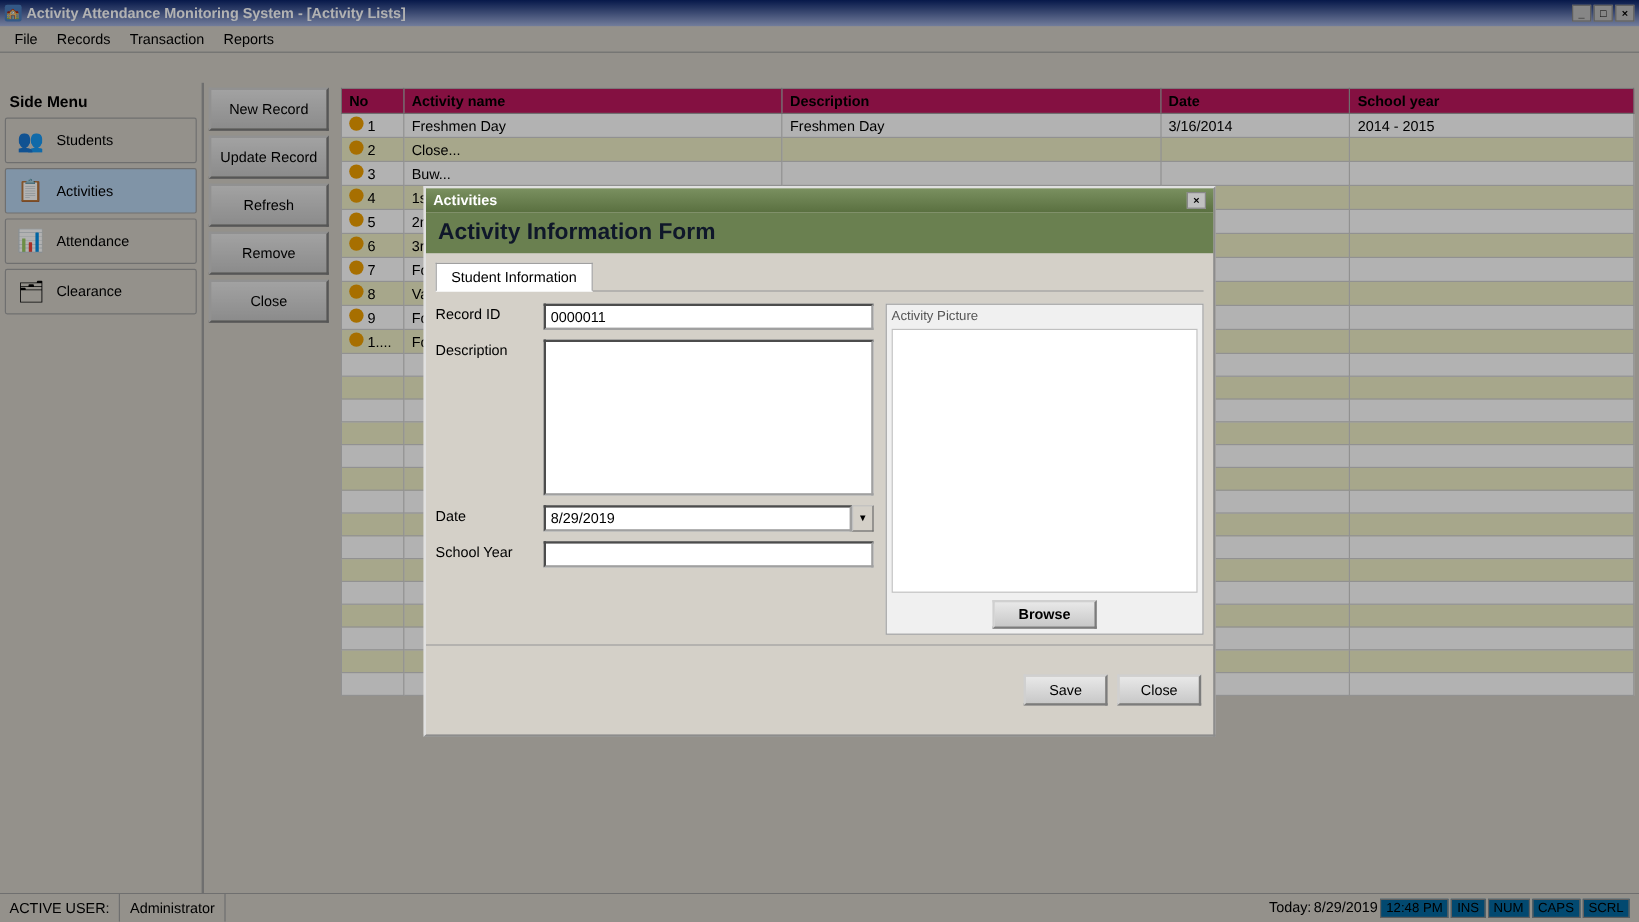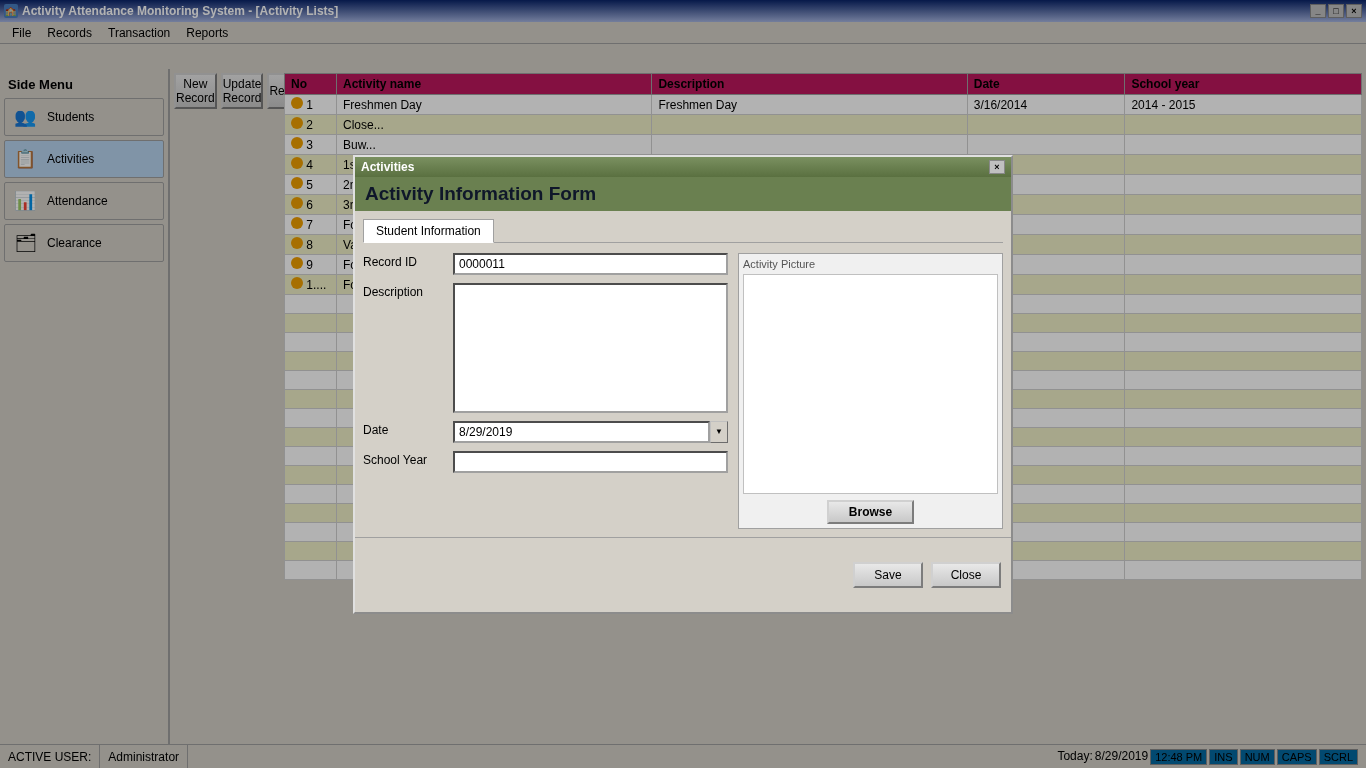--- a/index.html
+++ b/index.html
@@ -75,21 +75,21 @@
 
     
     .icon-students { font-size: 18px; }
     .icon-activities { font-size: 18px; }
     .icon-attendance { font-size: 18px; }
     .icon-clearance { font-size: 18px; }
 
     
     .buttons-panel {
       display: flex;
-      flex-direction: row;
+      flex-direction: column;
       gap: 4px;
       padding: 4px;
       width: 110px;
       flex-shrink: 0;
     }
 
     .action-btn {
       width: 100px;
       height: 36px;
       background: linear-gradient(to bottom, #e8e8e8, #c8c8c8);

